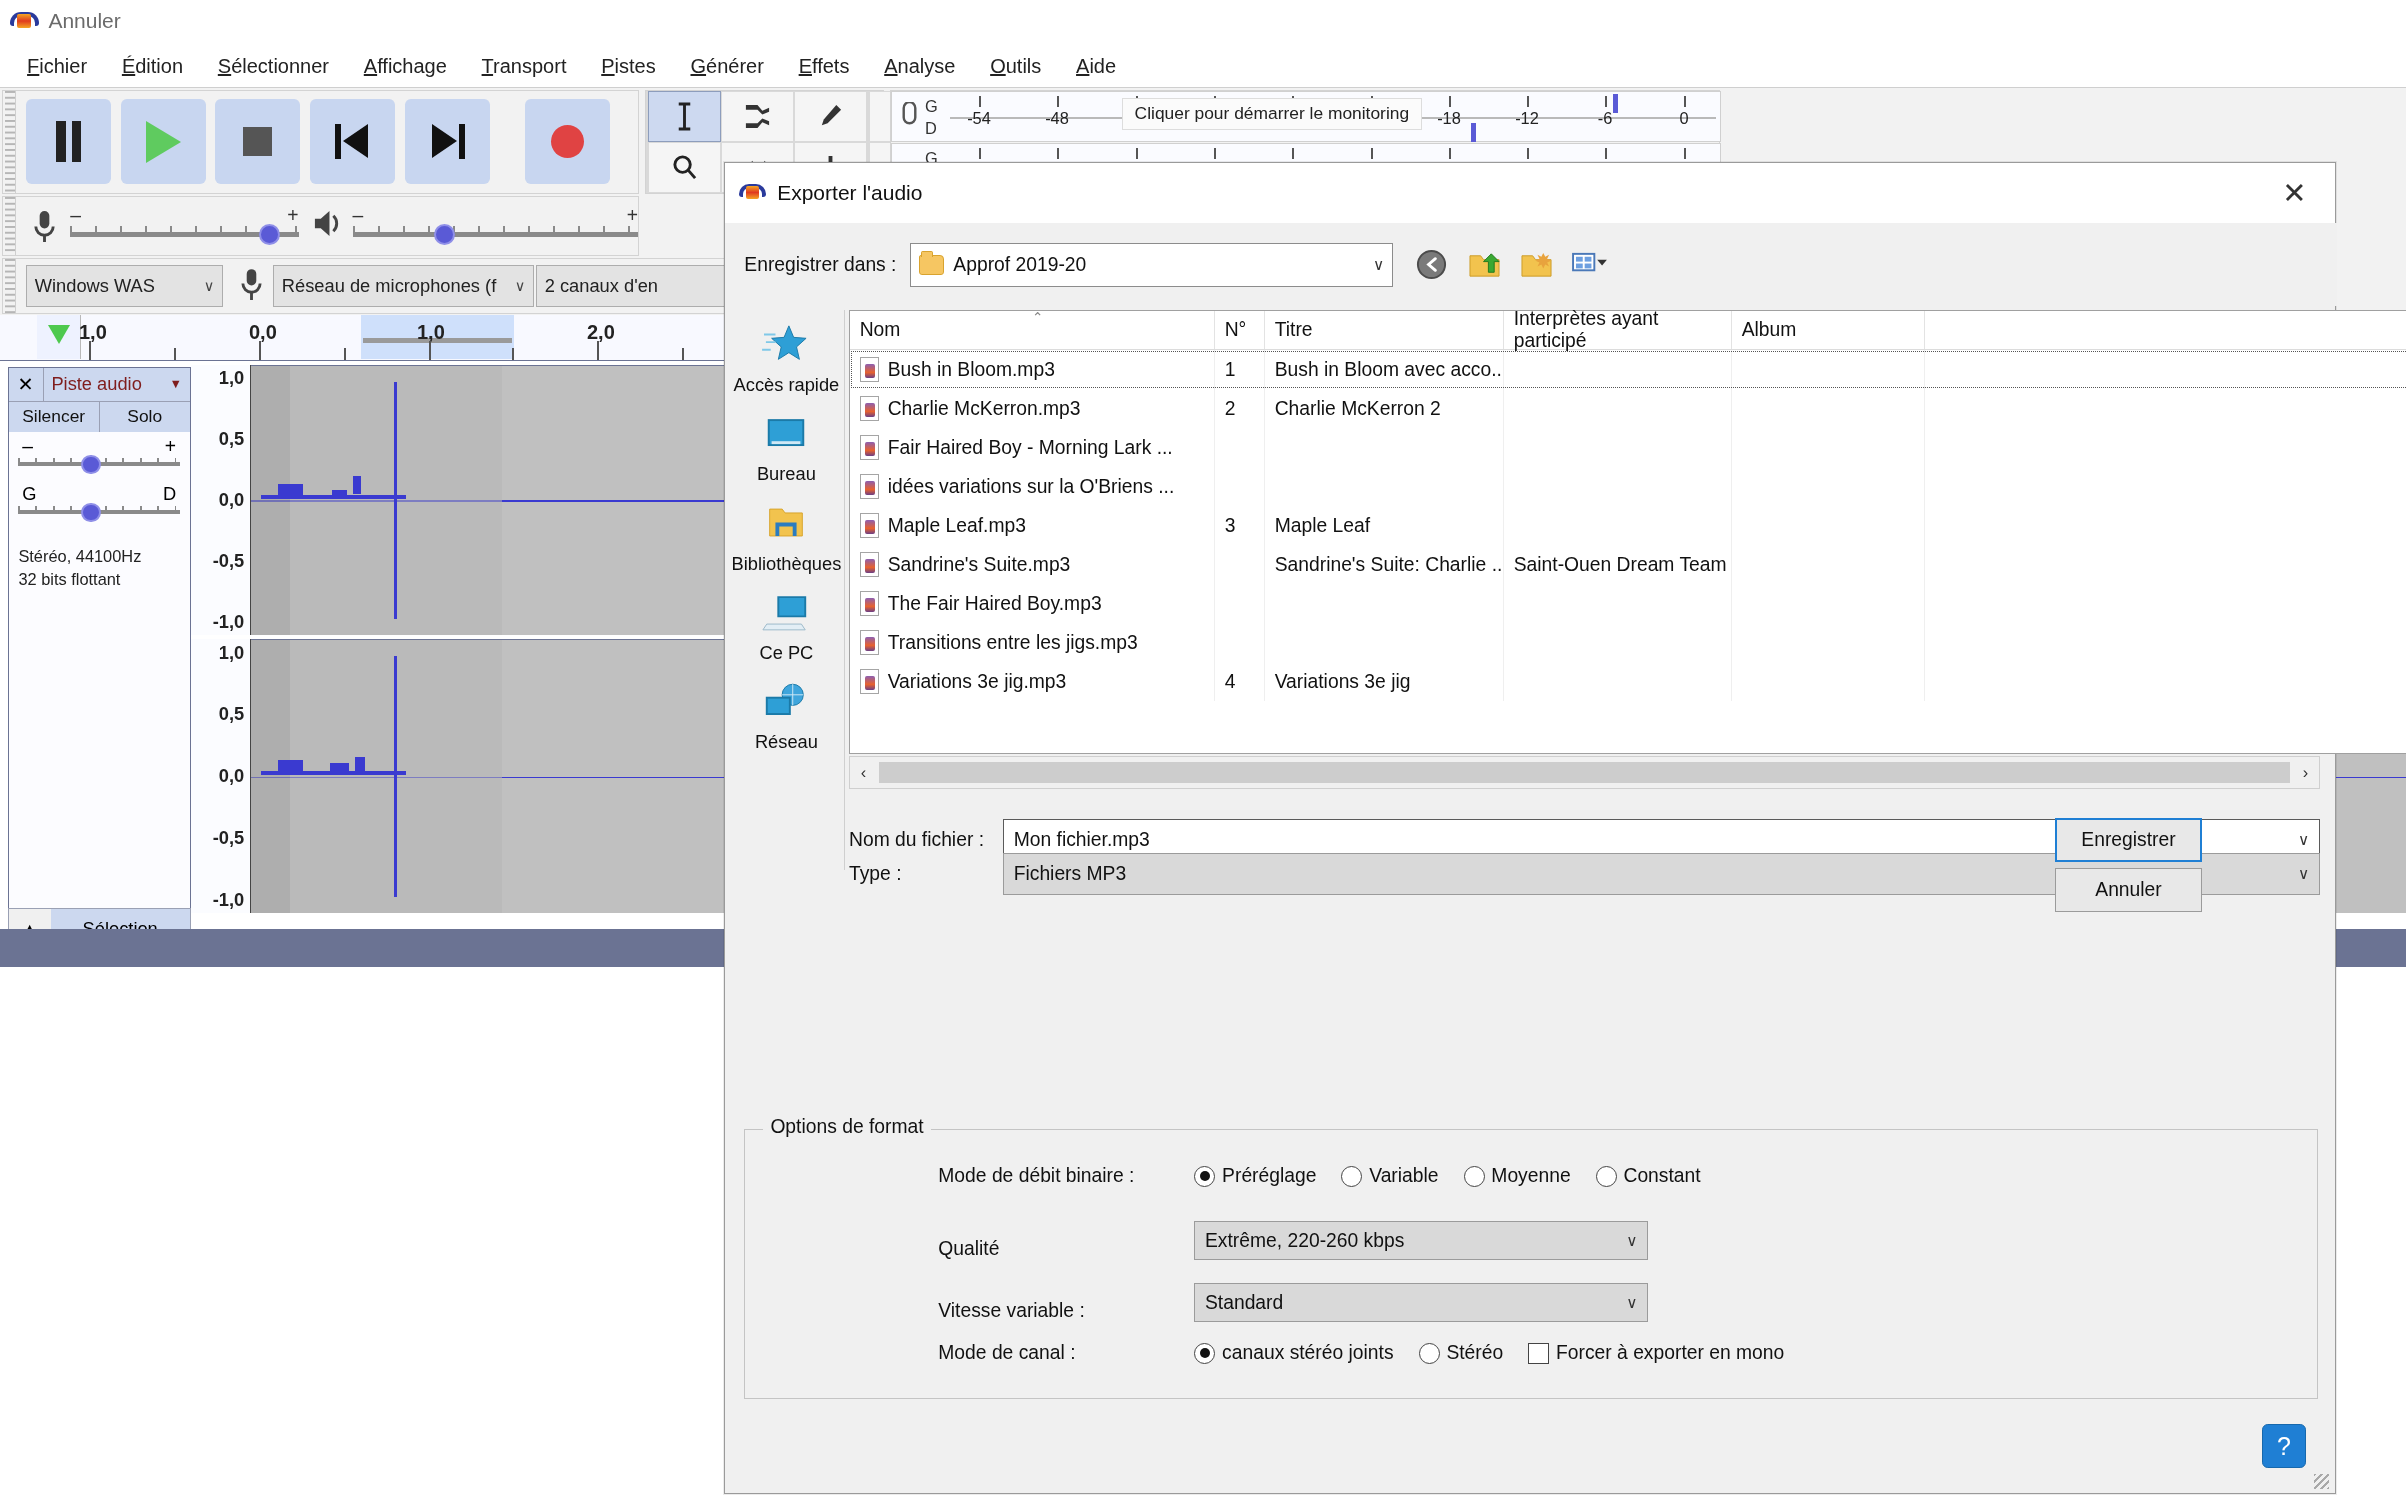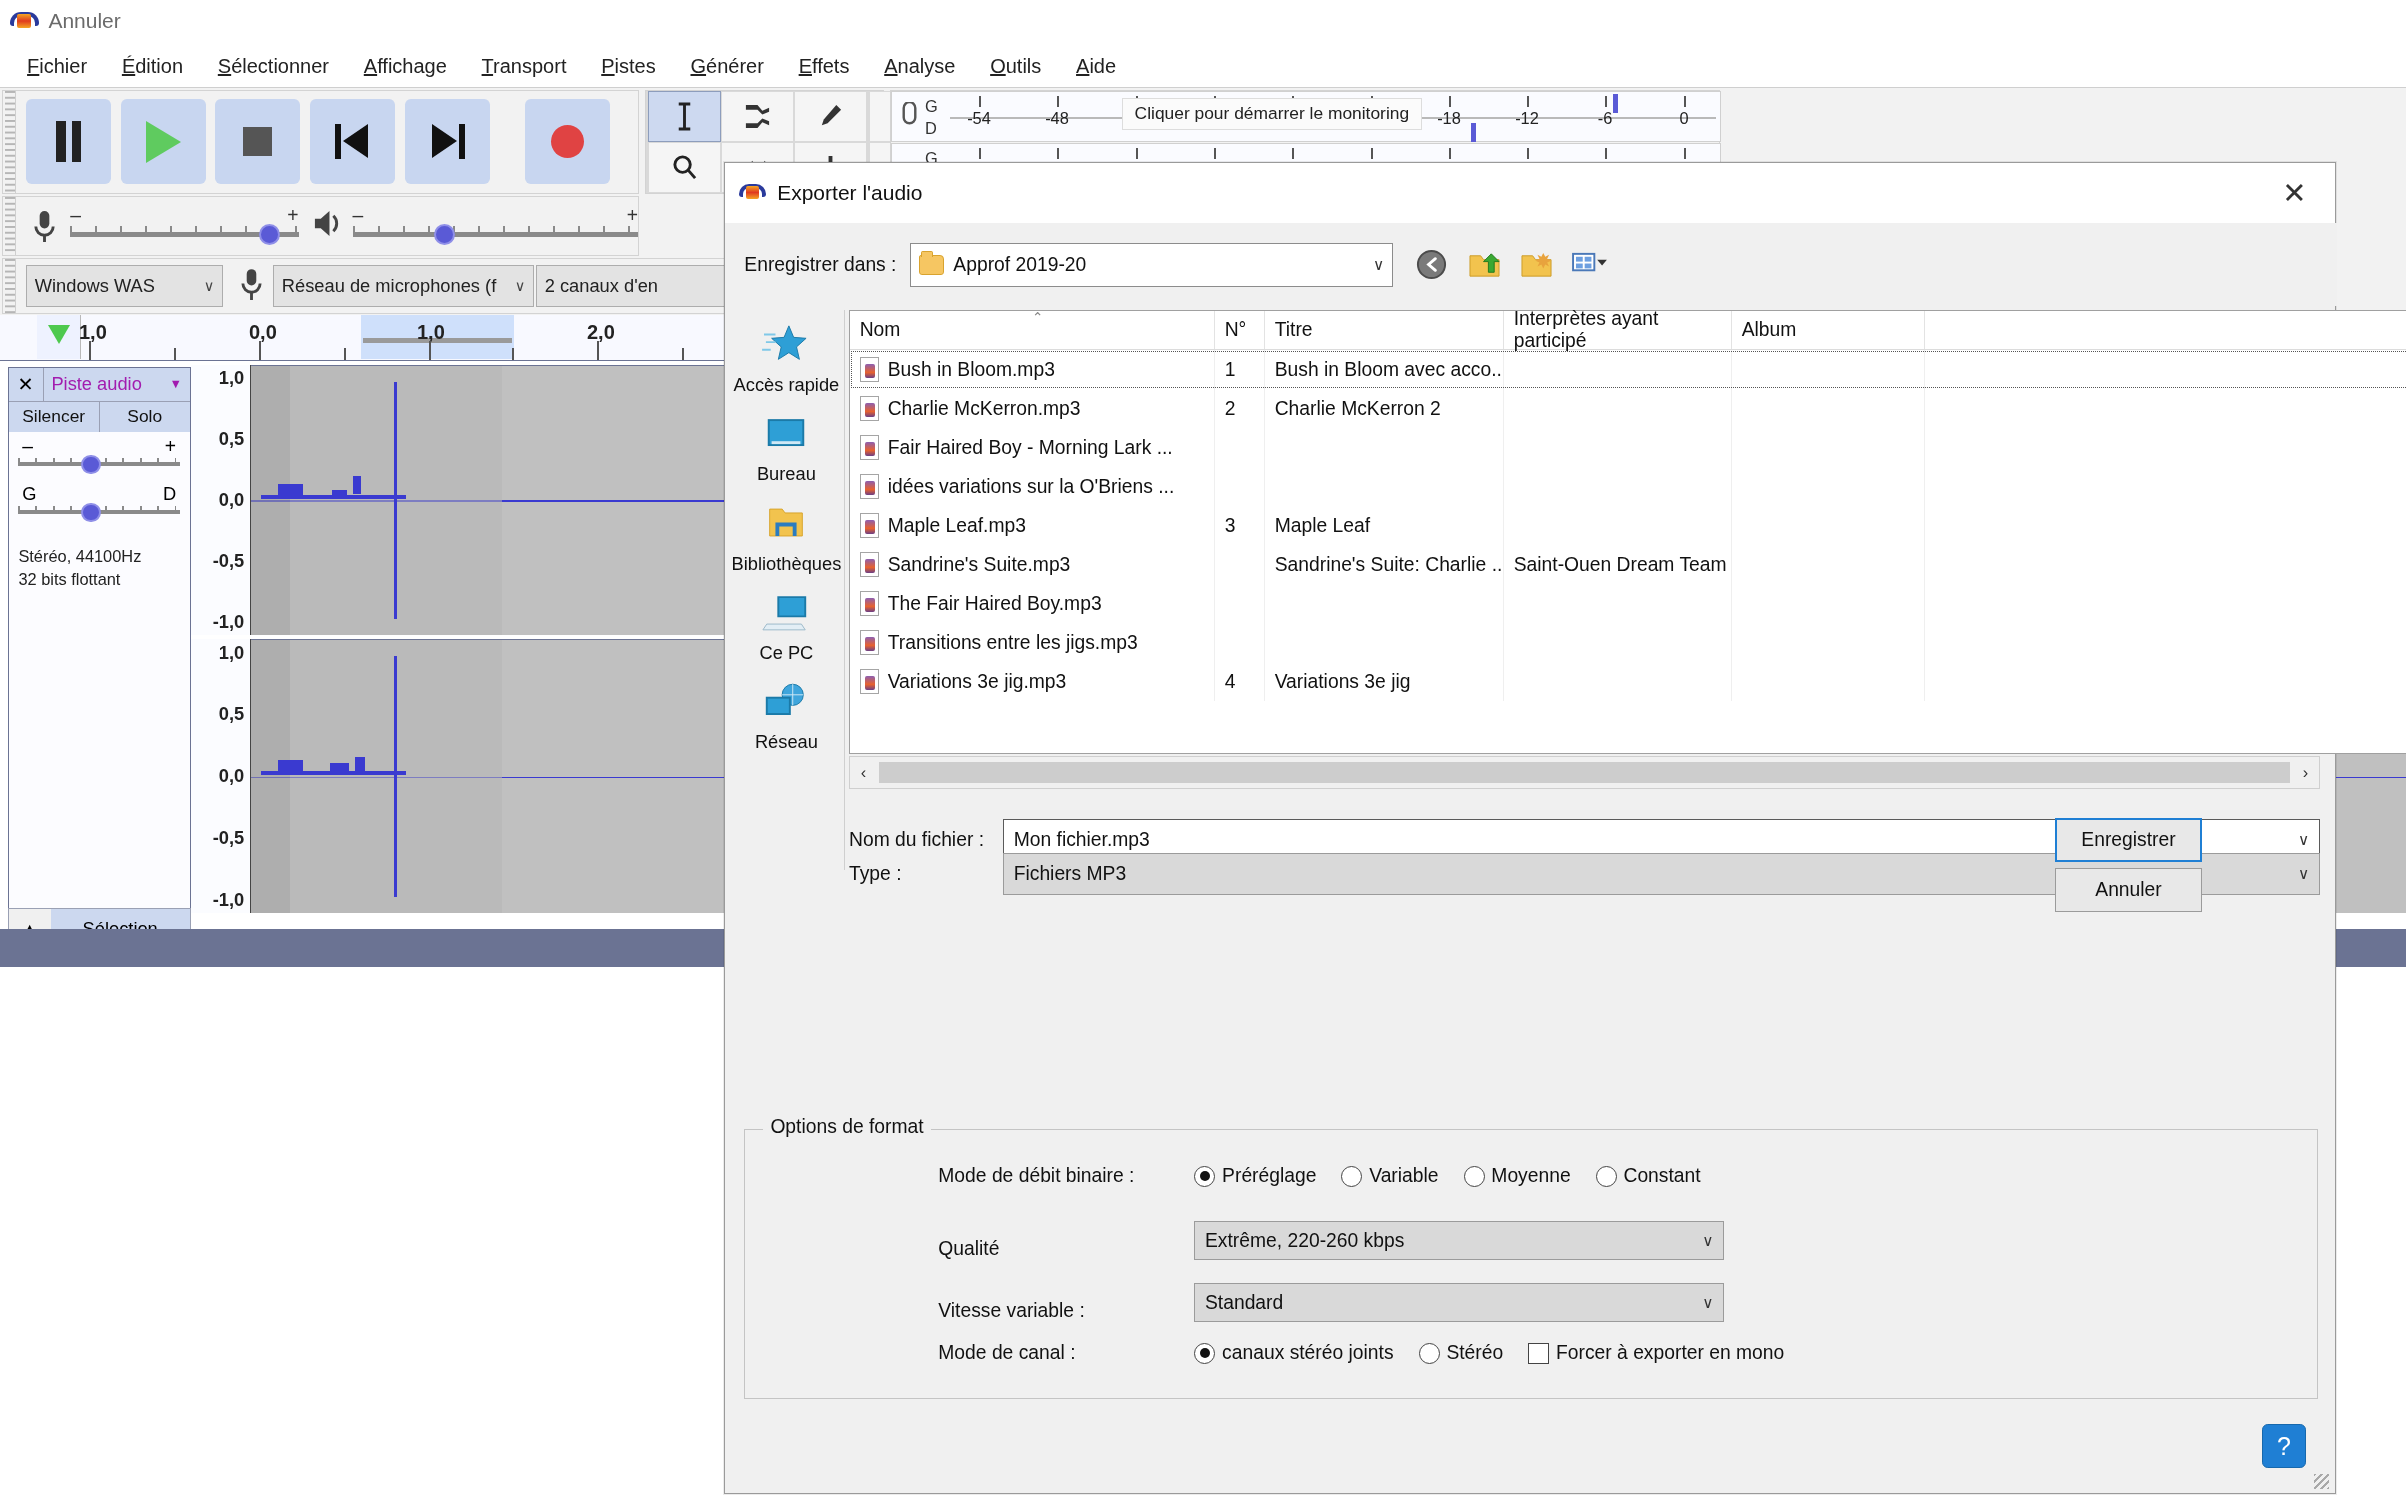--- a/index.html
+++ b/index.html
@@ -106,21 +106,21 @@
   .rtick { position:absolute; bottom:0; width:1.9px; height:11.6px; background:#555; }
   .rtick.maj { height:19.3px; }
   .sel-region { position:absolute; top:0; height:44px; background:#cfe0fb; }
   .sel-arrow-bar { position:absolute; top:23px; height:4.8px; background:#9a9a9a; }
 
   
   .track-area { position:absolute; left:0; top:361px; width:2406px; height:579px; background:#ffffff; }
   .tp { position:absolute; left:7.7px; width:183px; background:#fcfcff; border:1px solid #6b7393; }
   .tp-head { display:flex; height:33px; }
   .tp-close { width:35px; border-right:1px solid #9aa0b4; background:#ccd8ef; display:flex;align-items:center;justify-content:center; font-size:19.3px; cursor:pointer;}
-  .tp-name { flex:1; background:#ccd8ef; display:flex;align-items:center; padding-left:7.7px; font-size:18.3px; color:#a21caf; cursor:pointer;}
+  .tp-name { flex:1; background:#ccd8ef; display:flex;align-items:center; padding-left:7.7px; font-size:18.3px; color:#7f1d1d; cursor:pointer;}
   .tp-name .cd { margin-left:auto; padding-right:7.7px; font-size:12.6px;}
   .tp-btns { display:flex; height:31px; border-top:1px solid #9aa0b4; }
   .tp-btn { flex:1; background:#ccd8ef; display:flex;align-items:center;justify-content:center; font-size:17.4px; color:#111; cursor:pointer; border-right:1px solid #9aa0b4;}
   .tp-btn:last-child{border-right:none;}
   .tp-sliders { padding:7.7px 9.7px 3.9px 9.7px; }
   .tp-slider { position:relative; height:42px; margin-bottom:5.8px;}
   .tp-track { position:absolute; left:0; right:0; top:23px; height:3.9px; background:#8a8a8a;}
   .tp-ticks { position:absolute; left:0; right:0; top:18.3px; height:8.7px;
      background: repeating-linear-gradient(90deg,#8a8a8a 0 1.9px,transparent 1.9px 17.4px);}
   .tp-thumb { position:absolute; top:15.4px; width:19.3px;height:19.3px;border-radius:50%;
@@ -213,21 +213,21 @@
       border:1px solid #c4c4c4; }
   .fmtbox-legend { position:absolute; left:17.4px; top:-14.5px; background:#f0f0f0; padding:0 7.7px;
       font-size:19.3px; color:#111; }
   .fr { position:absolute; display:flex; align-items:flex-end; }
   .fr-label { font-size:19.3px; color:#111; width:256px; }
   .radio { width:21px;height:21px;border-radius:50%;border:1.9px solid #444; background:#fff;
       display:inline-flex; align-items:center; justify-content:center; margin-right:6.8px; flex:none; cursor:pointer;}
   .radio .dot { width:10.6px;height:10.6px;border-radius:50%; background:#111; }
   .radio-lbl { font-size:19.3px; color:#111; margin-right:25px; display:flex; align-items:center; cursor:pointer;}
   .chk { width:21px;height:21px;border:1.9px solid #444; background:#fff; margin-right:6.8px; flex:none; cursor:pointer;}
-  .sel-combo { width:530px; height:39px; background:#d9d9d9; border:1px solid #9b9b9b;
+  .sel-combo { width:454px; height:39px; background:#d9d9d9; border:1px solid #9b9b9b;
       display:flex;align-items:center;padding:0 9.7px; font-size:19.3px; color:#111; cursor:pointer;}
   .helpbtn { position:absolute; right:29px; bottom:25px; width:44px;height:44px; border-radius:5.8px;
       background:#1f7fd4; color:#fff; font-size:25px; display:flex;align-items:center;justify-content:center;
       border:1.9px solid #1668ad; cursor:pointer;}
   .resize-grip { position:absolute; right:5.8px; bottom:3.9px; width:15.4px;height:15.4px;
       background: repeating-linear-gradient(135deg,#a9a9a9 0 1.9px, transparent 1.9px 4.8px); }
 </style>
 </head>
 <body>
 

